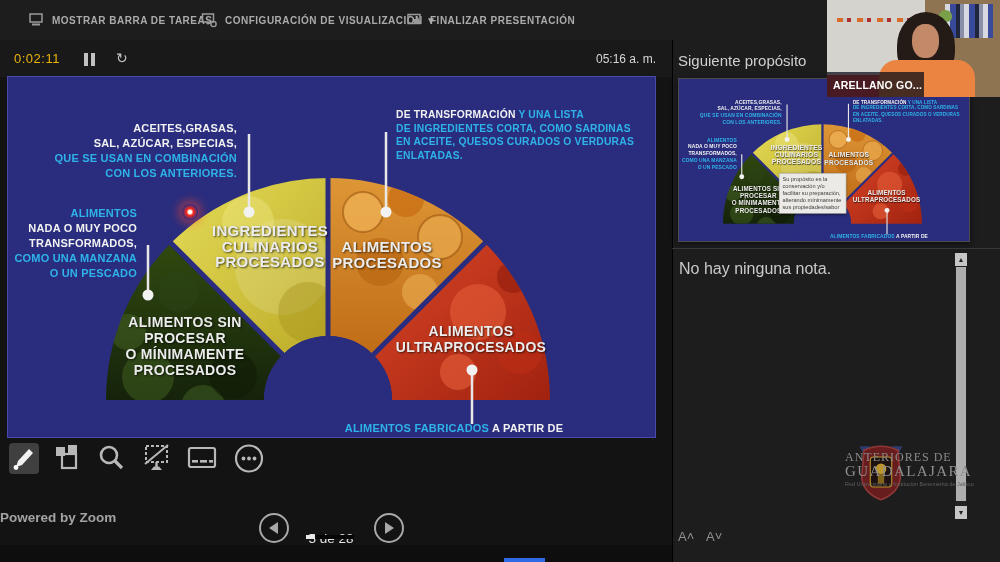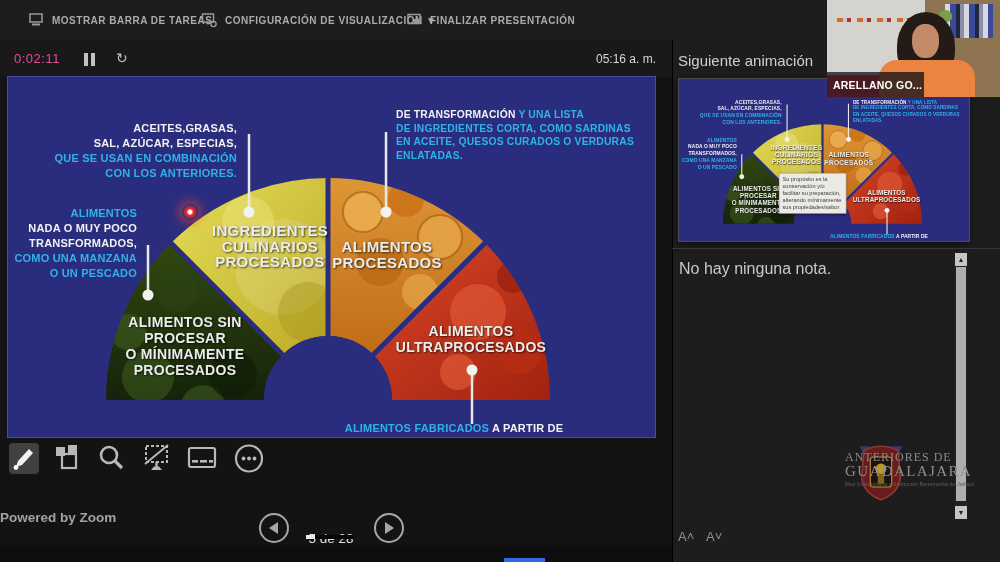--- a/index.html
+++ b/index.html
@@ -8,21 +8,21 @@
   .abs{position:absolute;}
 
   
   .top-toolbar{left:0;top:0;width:1000px;height:40px;background:#1d1d1d;border-bottom:1px solid #2b2b2b;}
   .tb-item{position:absolute;top:0;height:40px;display:flex;align-items:center;gap:8px;cursor:default;}
   .tb-item span{font-size:10px;font-weight:bold;color:#ababab;letter-spacing:.5px;}
   .tb-ic{width:16px;height:16px;}
 
   
   .presenter-bar{left:0;top:40px;width:672px;height:37px;background:#191919;}
-  .timer{left:14px;top:51px;font-size:13px;color:#ec4899;letter-spacing:.5px;}
+  .timer{left:14px;top:51px;font-size:13px;color:#eab308;letter-spacing:.5px;}
   .pausebtn{left:84px;top:53px;width:12px;height:13px;}
   .pausebtn i{position:absolute;top:0;width:3.5px;height:13px;background:#c2c2c2;}
   .restartbtn{left:116px;top:50px;color:#c2c2c2;font-size:14px;}
   .clock{left:560px;top:52px;width:96px;text-align:right;font-size:12px;color:#d6d6d6;}
 
   
   .slide{width:647px;height:360px;background:#2a2d7e;overflow:hidden;position:absolute;
          outline:1px solid #4a4aad;}
   #slide-master{left:8px;top:77px;}
   .slide .tb-block{position:absolute;font-weight:bold;line-height:15px;font-size:11px;letter-spacing:.2px;}
@@ -310,21 +310,21 @@
 <div class="abs nav-circle" style="left:374px;top:513px;">
   <svg width="10" height="12" viewBox="0 0 10 12">
     <polygon points="1,0 1,12 10,6" fill="#a8a8a8"></polygon>
   </svg>
 </div>
 
 <div class="abs bottom-strip"></div>
 <div class="abs bottom-accent"></div>
 
 <div class="abs right-panel"></div>
-<div class="abs panel-header">Siguiente animación</div>
+<div class="abs panel-header">Siguiente propósito</div>
 <div class="abs thumb-box">
   <div id="thumb-content">
       <div class="abs slide">
   <svg width="647" height="360" viewBox="0 0 647 360" style="position:absolute;left:0;top:0;">
     <defs>
       <linearGradient id="lgG" x1="0" y1="0" x2="0" y2="1">
         <stop offset="0" stop-color="#31490f"></stop>
               <stop offset="1" stop-color="#15230b"></stop>
       </linearGradient>
       <linearGradient id="lgY" x1="0" y1="0" x2="1" y2="1">

